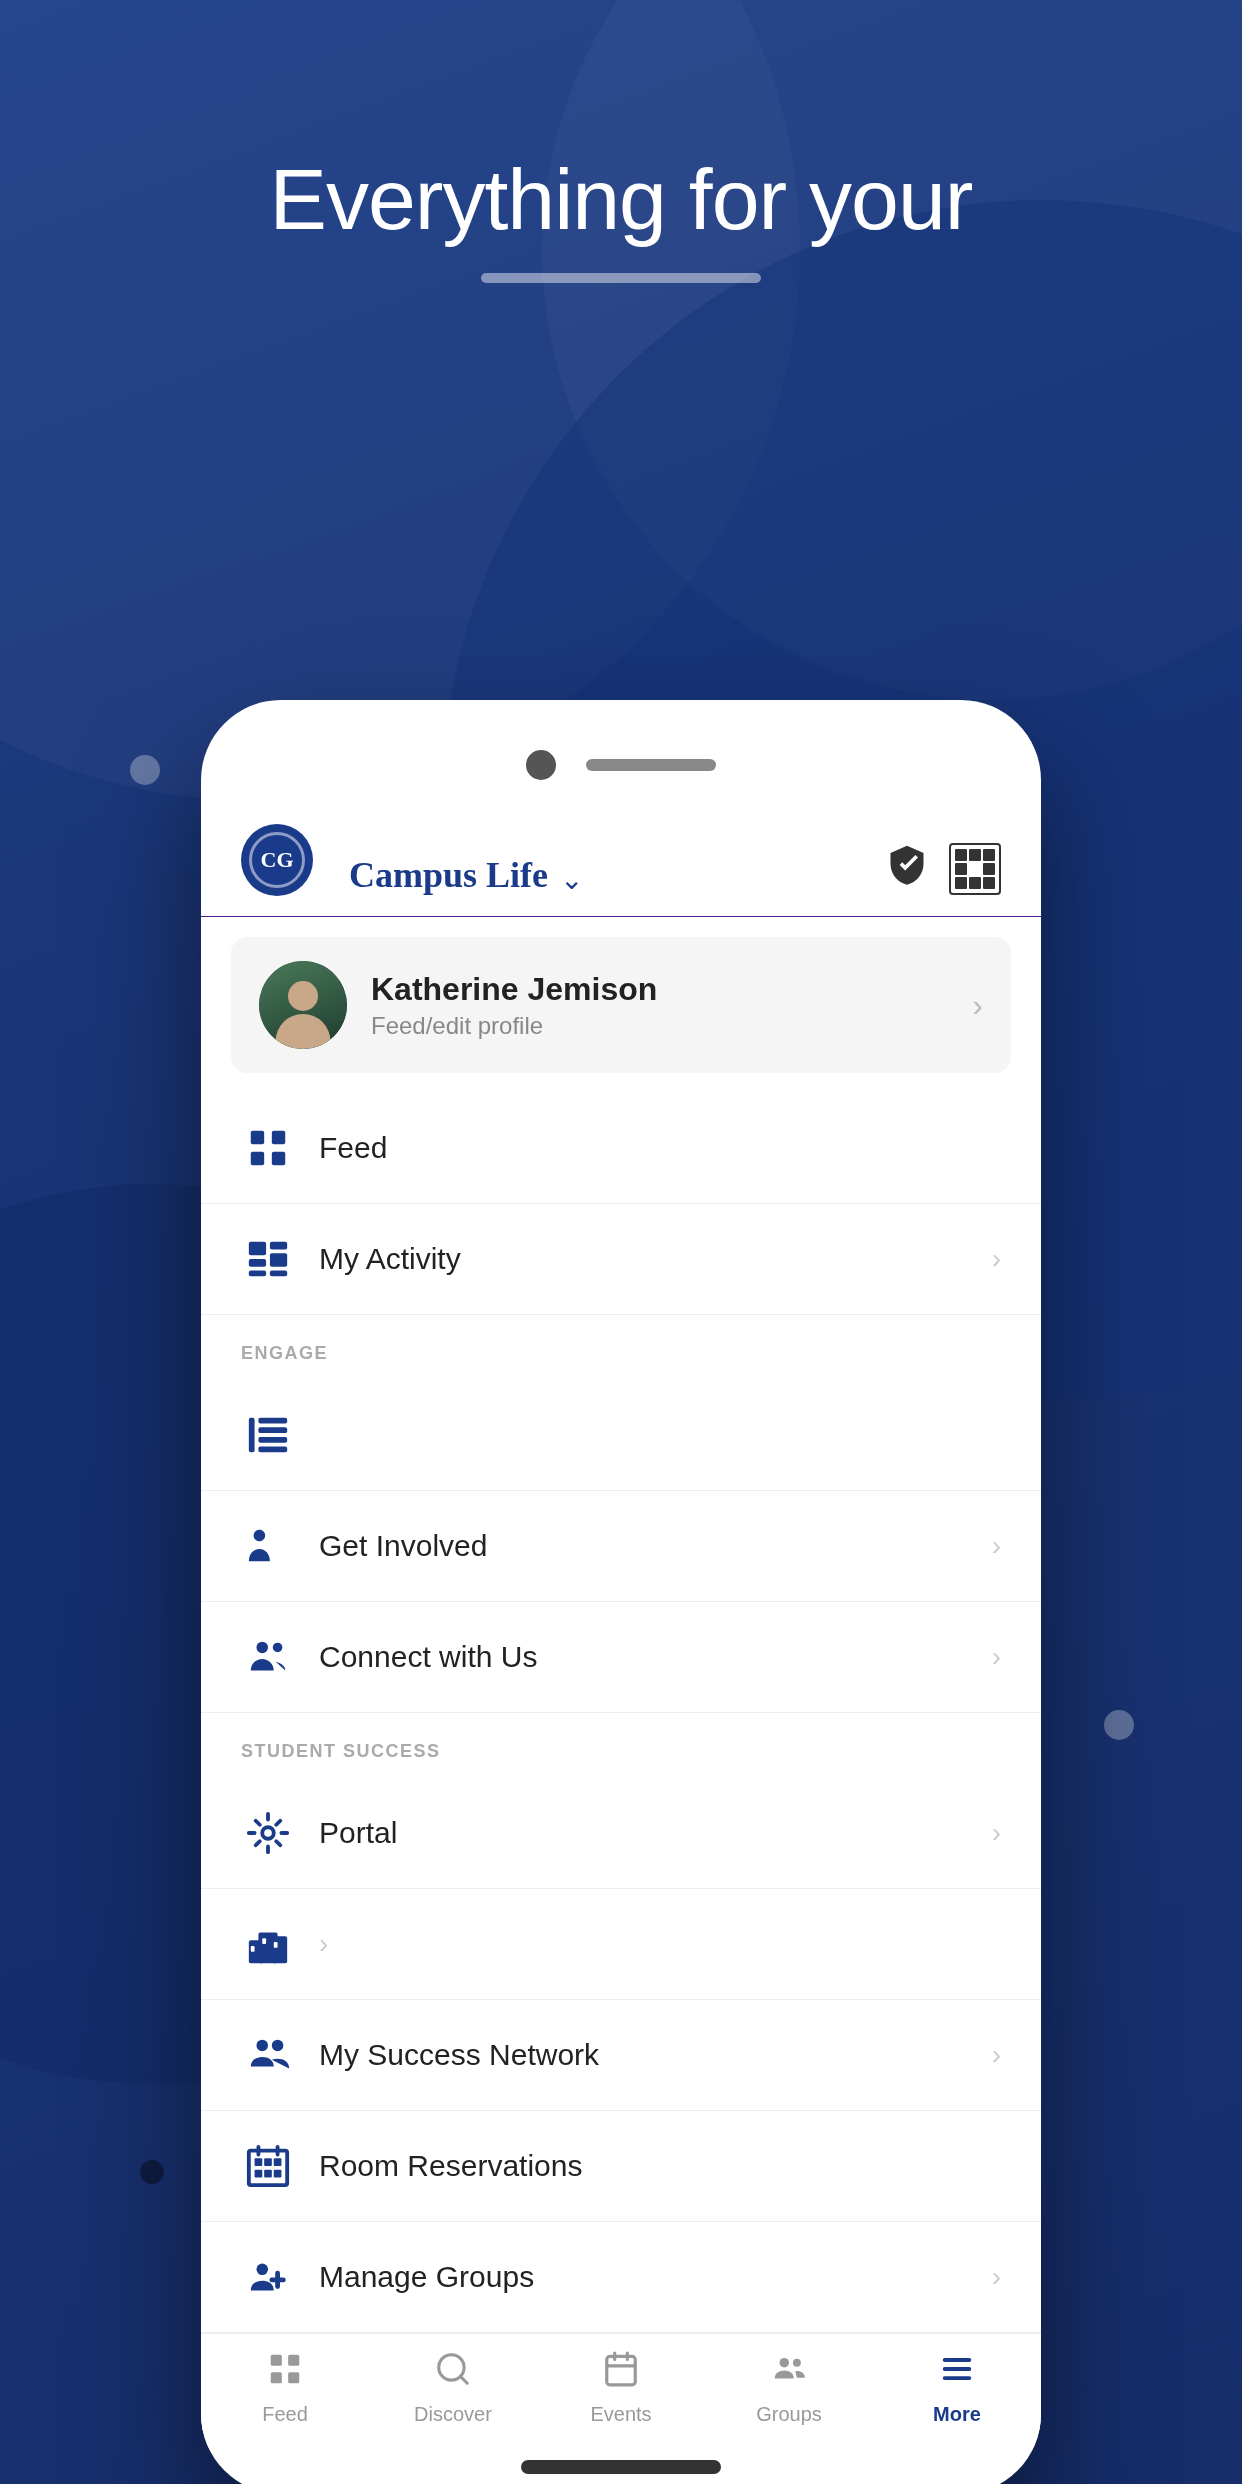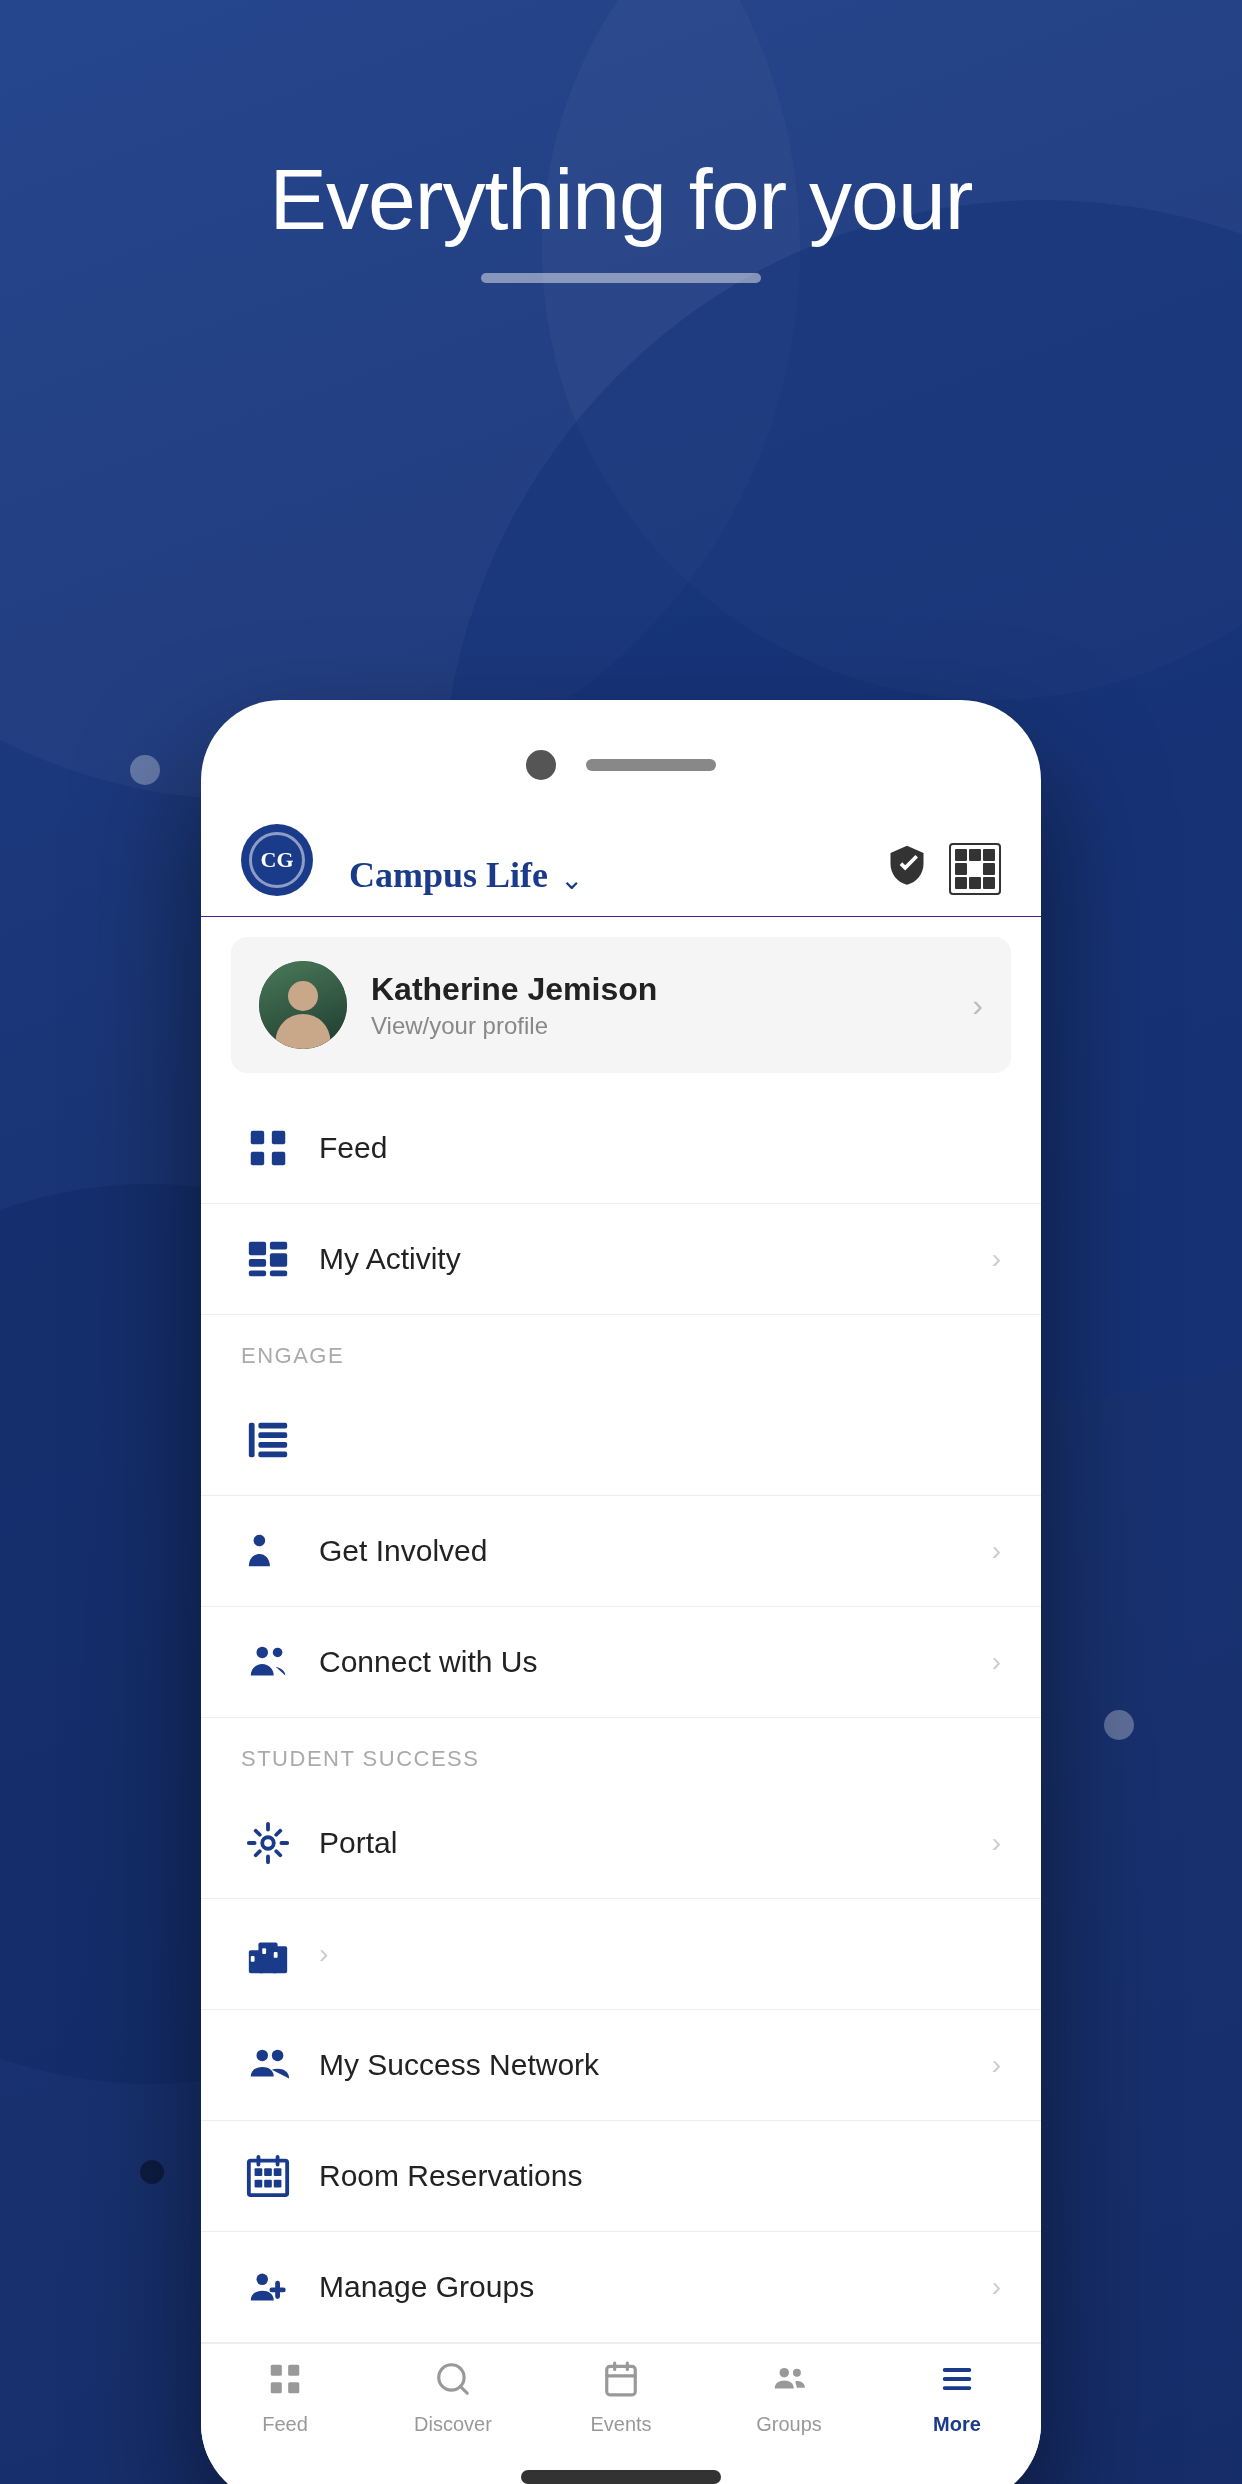--- a/index.html
+++ b/index.html
@@ -303,22 +303,22 @@
     }
 
     .menu-chevron {
       color: #ccc;
       font-size: 28px;
     }
 
     
     .section-header {
       padding: 28px 40px 16px;
-      font-size: 22px;
-      font-weight: 400;
+      font-size: 18px;
+      font-weight: 700;
       color: #aaa;
       letter-spacing: 1.5px;
       text-transform: uppercase;
     }
 
     
     .tab-bar {
       display: flex;
       border-top: 1px solid #eee;
       padding: 16px 0 24px;
@@ -413,21 +413,21 @@
         </div>
       </div>
     </div>
 
     <div class="profile-section">
       <div class="avatar">
         <div class="avatar-img"></div>
       </div>
       <div class="profile-info">
         <div class="profile-name">Katherine Jemison</div>
-        <div class="profile-subtitle">View/your profile</div>
+        <div class="profile-subtitle">Feed/edit profile</div>
       </div>
       <span class="profile-chevron">›</span>
     </div>
 
     <div class="menu-item">
       <div class="menu-icon">
         <svg viewBox="0 0 24 24">
           <rect x="3" y="3" width="7" height="7" rx="1"></rect>
           <rect x="14" y="3" width="7" height="7" rx="1"></rect>
           <rect x="3" y="14" width="7" height="7" rx="1"></rect>

